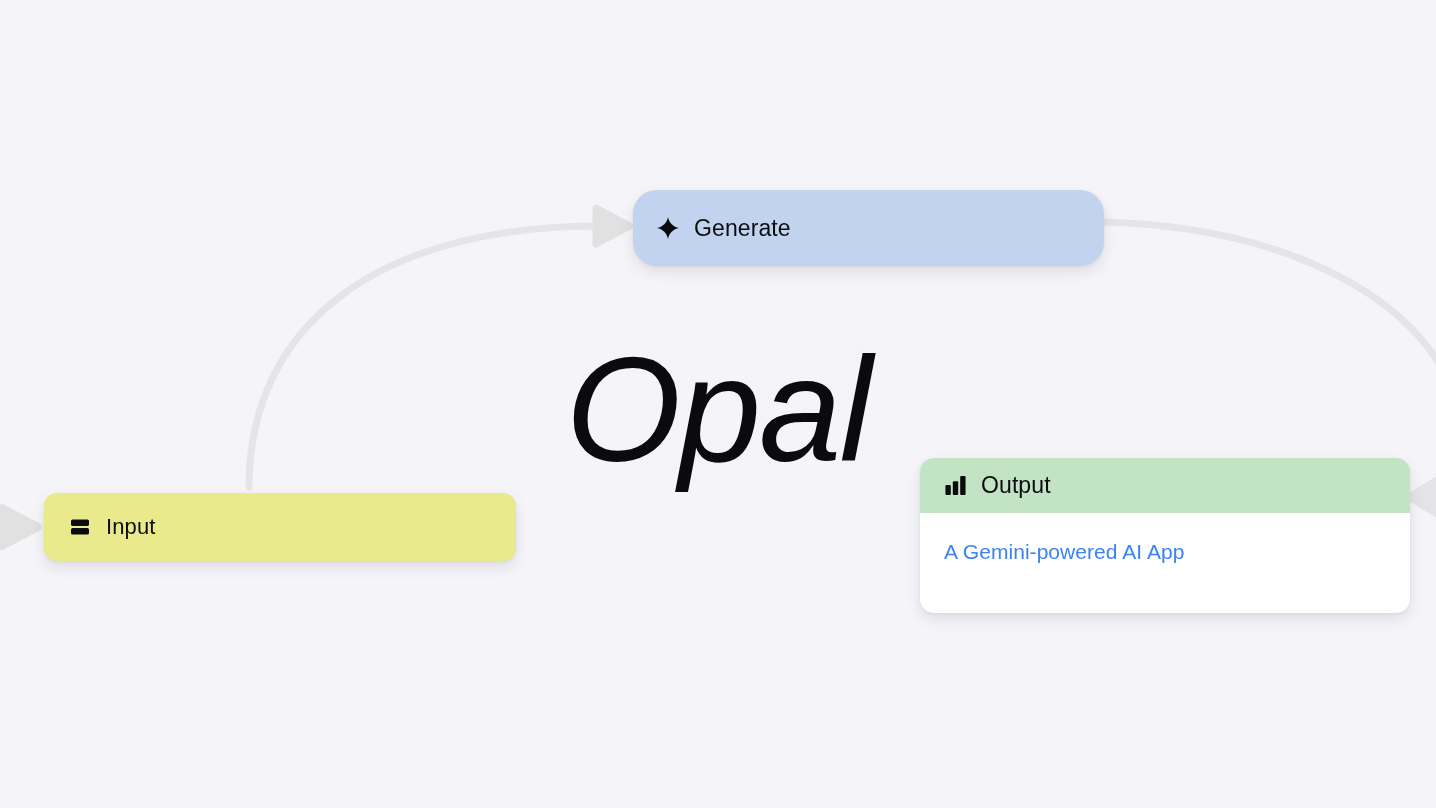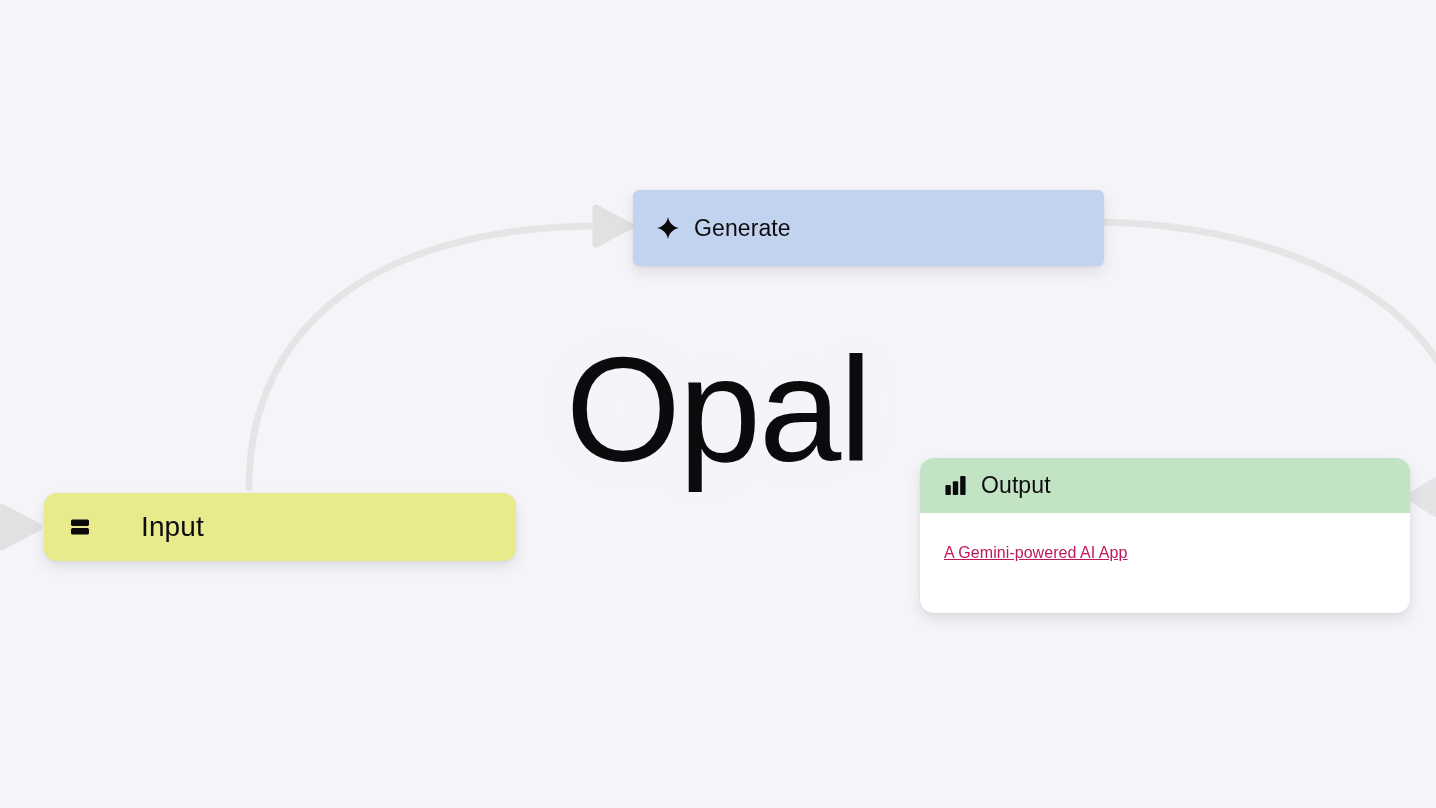--- a/index.html
+++ b/index.html
@@ -28,21 +28,21 @@
     top: 0;
     width: 1436px;
     height: 808px;
     pointer-events: none;
   }
 
   
   .node {
     position: absolute;
     box-sizing: border-box;
-    border-radius: 6px;
+    border-radius: 24px;
     box-shadow: 0 6px 14px rgba(25, 25, 45, 0.10),
                 0 1px 3px rgba(25, 25, 45, 0.06);
   }
 
   .node-head {
     display: flex;
     align-items: center;
     box-sizing: border-box;
     height: 100%;
     padding: 0 22px;
@@ -78,21 +78,21 @@
   
   #node-input {
     left: 44px;
     top: 493px;
     width: 472px;
     height: 68px;
     background: #e8ea8c;
     border-radius: 13px;
   }
   #node-input .node-head { padding: 0 23px; }
-  #node-input .node-title { font-size: 28px; margin-left: 35px; }
+  #node-input .node-title { font-size: 22px; }
 
   
   #node-output {
     left: 920px;
     top: 458px;
     width: 490px;
     height: 155px;
     background: #ffffff;
     border-radius: 14px;
     overflow: hidden;
@@ -108,45 +108,45 @@
   #node-output .card-header .node-title { font-size: 23px; }
   #node-output .card-body {
     display: flex;
     align-items: center;
     height: 79px;
     box-sizing: border-box;
     padding: 0 24px;
     background: #ffffff;
   }
   #node-output .card-body-text {
-    font-size: 16px;
+    font-size: 21px;
     line-height: 1.25;
-    color: #be185d;
+    color: #3b82f6;
     letter-spacing: 0.05px;
-    text-decoration: underline;
   }
 
   
   #wordmark {
     position: absolute;
     left: 0;
     top: 336px;
     width: 1436px;
     text-align: center;
     font-size: 148px;
     line-height: 1;
     font-weight: 400;
     letter-spacing: -2px;
     color: #0b0b0d;
     text-shadow:
        0 0 18px #f5f4f8,
        0 0 34px #f5f4f8,
        0 0 52px #f5f4f8,
       10px 0 26px #f5f4f8,
      -10px 0 26px #f5f4f8;
+    font-style: italic;
   }
 </style>
 </head>
 <body>
 
 <div id="canvas">
 
   <svg id="edges" viewBox="0 0 1436 808" width="1436" height="808" xmlns="http://www.w3.org/2000/svg">
 
     <path d="M 249,487 C 249,330 370,228 594,226" fill="none" stroke="#e6e5e6" stroke-width="7" stroke-linecap="round"></path>

